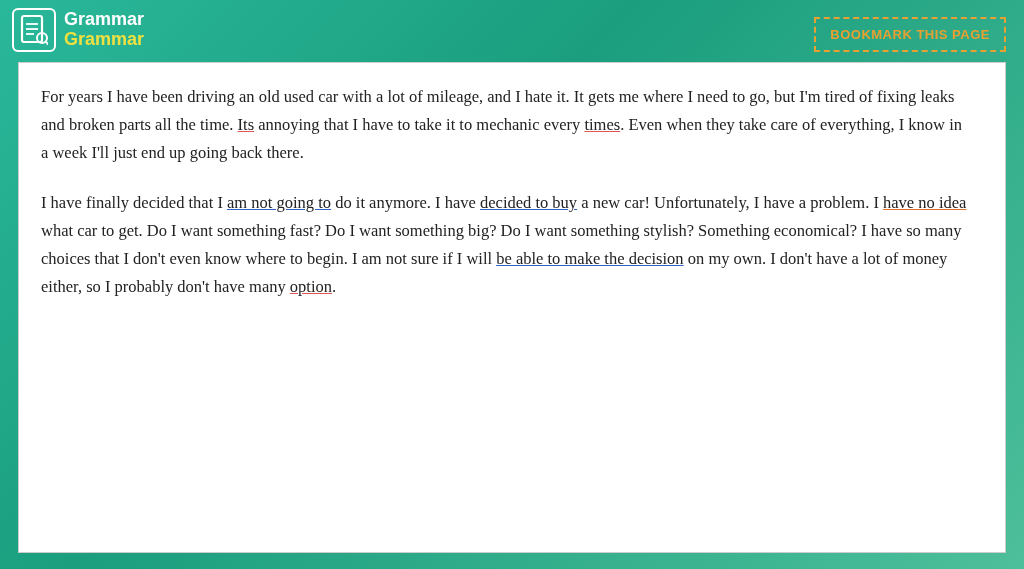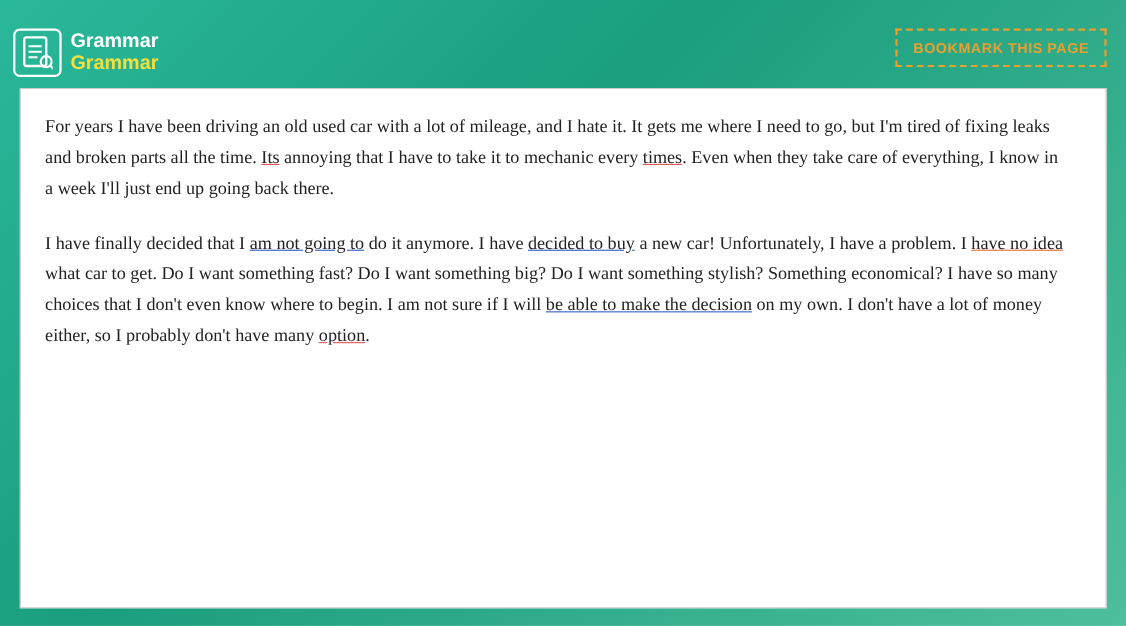--- a/index.html
+++ b/index.html
@@ -9,23 +9,23 @@
       background: linear-gradient(135deg, #2ab89a 0%, #1a9e7e 40%, #4dbf9a 100%);
       min-height: 569px;
       width: 1024px;
       display: flex;
       flex-direction: column;
     }
 
     
     .header {
       display: flex;
-      align-items: flex-start;
+      align-items: flex-end;
       justify-content: space-between;
-      padding: 26px 18px 10px 12px;
+      padding: 8px 18px 10px 12px;
       background: transparent;
     }
 
     .logo-area {
       display: flex;
       align-items: center;
       gap: 8px;
     }
 
     .logo-icon {

